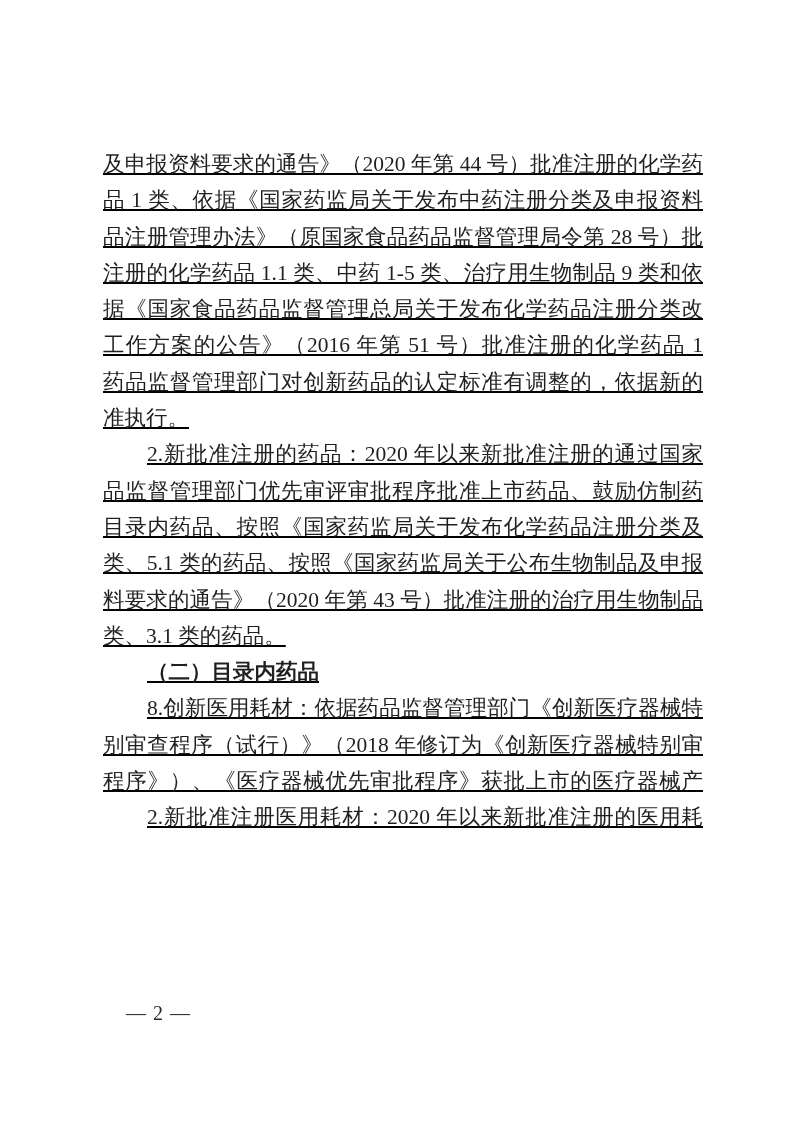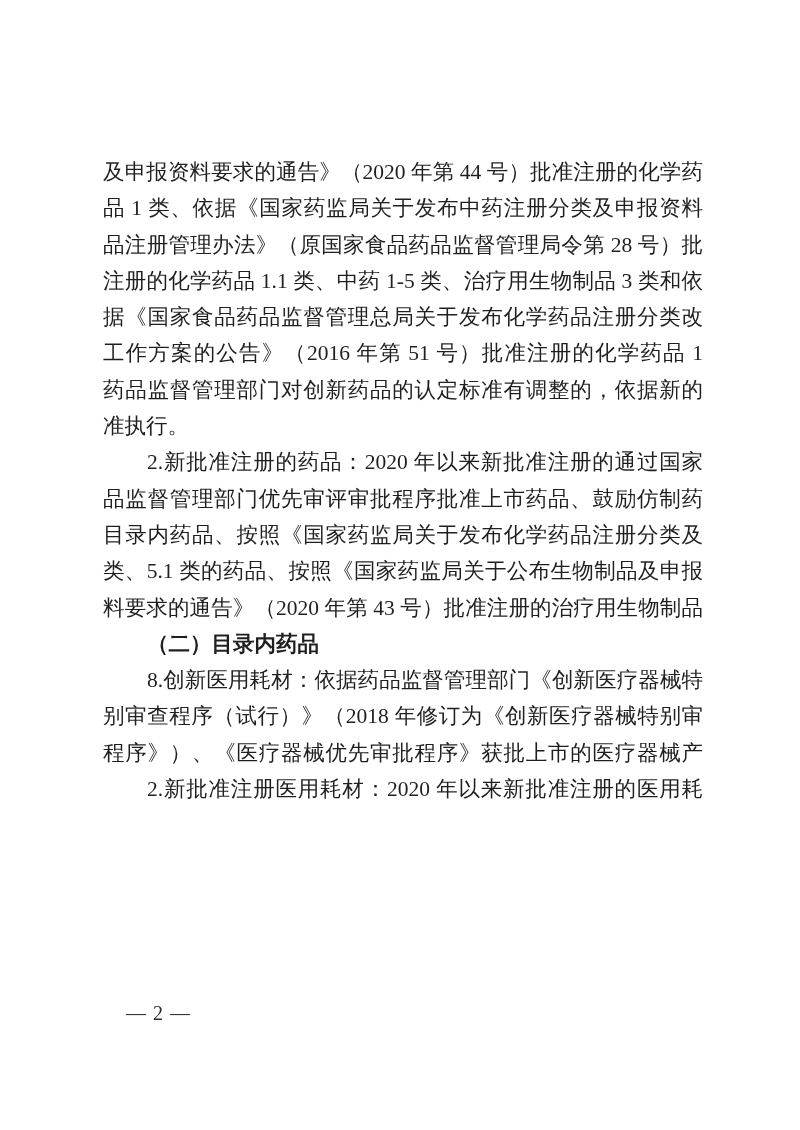--- a/index.html
+++ b/index.html
@@ -11,22 +11,23 @@
     position: relative;
     width: 800px;
     height: 1130px;
     background: #ffffff;
     overflow: hidden;
     font-family: "Liberation Serif", "DejaVu Serif", serif;
   }
   .text-block {
     position: absolute;
     left: 103px;
-    top: 154px;
+    top: 146px;
     width: 600px;
+    text-decoration: underline;
   }
   .line {
     height: 36.3px;
     line-height: 36.3px;
     font-size: 21.5px;
     color: #1f1f1f;
     overflow: hidden;
   }
   .line.just {
     text-align: justify;
@@ -50,30 +51,31 @@
   }
 </style>
 </head>
 <body>
 
 <div class="page">
   <div class="text-block">
       <div class="line just">及申报资料要求的通告》（2020 年第 44 号）批准注册的化学药</div>
       <div class="line just">品 1 类、依据《国家药监局关于发布中药注册分类及申报资料要</div>
       <div class="line just">品注册管理办法》（原国家食品药品监督管理局令第 28 号）批准</div>
-      <div class="line just">注册的化学药品 1.1 类、中药 1-5 类、治疗用生物制品 3 类和依</div>
+      <div class="line just">注册的化学药品 1.1 类、中药 1-5 类、治疗用生物制品 9 类和依</div>
       <div class="line just">据《国家食品药品监督管理总局关于发布化学药品注册分类改革</div>
       <div class="line just">工作方案的公告》（2016 年第 51 号）批准注册的化学药品 1 类。</div>
       <div class="line just">药品监督管理部门对创新药品的认定标准有调整的，依据新的标</div>
       <div class="line">准执行。</div>
       <div class="line just ind">2.新批准注册的药品：2020 年以来新批准注册的通过国家药</div>
       <div class="line just">品监督管理部门优先审评审批程序批准上市药品、鼓励仿制药品</div>
       <div class="line just">目录内药品、按照《国家药监局关于发布化学药品注册分类及申</div>
       <div class="line just">类、5.1 类的药品、按照《国家药监局关于公布生物制品及申报资</div>
       <div class="line just">料要求的通告》（2020 年第 43 号）批准注册的治疗用生物制品 2</div>
+      <div class="line">类、3.1 类的药品。</div>
       <div class="line ind head">（二）目录内药品</div>
       <div class="line just ind">8.创新医用耗材：依据药品监督管理部门《创新医疗器械特</div>
       <div class="line just">别审查程序（试行）》（2018 年修订为《创新医疗器械特别审查</div>
       <div class="line just">程序》）、《医疗器械优先审批程序》获批上市的医疗器械产品。</div>
       <div class="line just ind">2.新批准注册医用耗材：2020 年以来新批准注册的医用耗材</div>
     </div>
   <div class="page-number">— 2 —</div>
 </div>
 
 </body></html>

